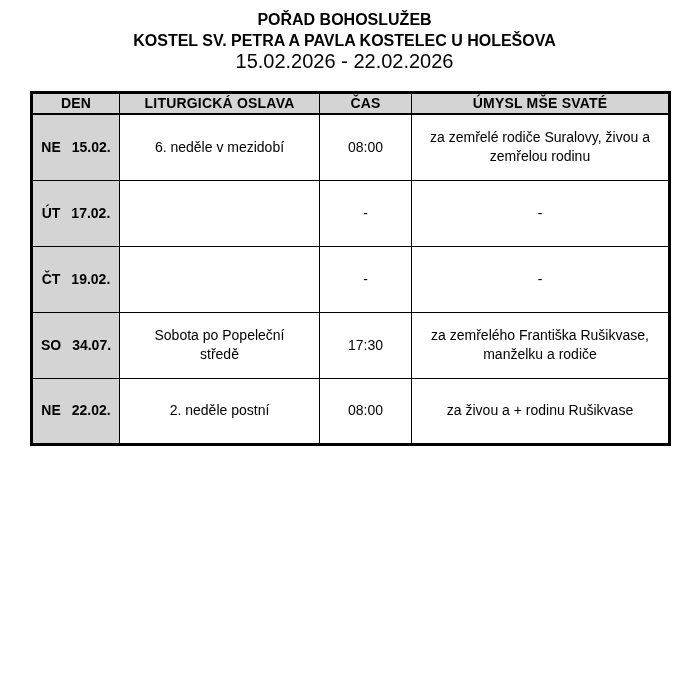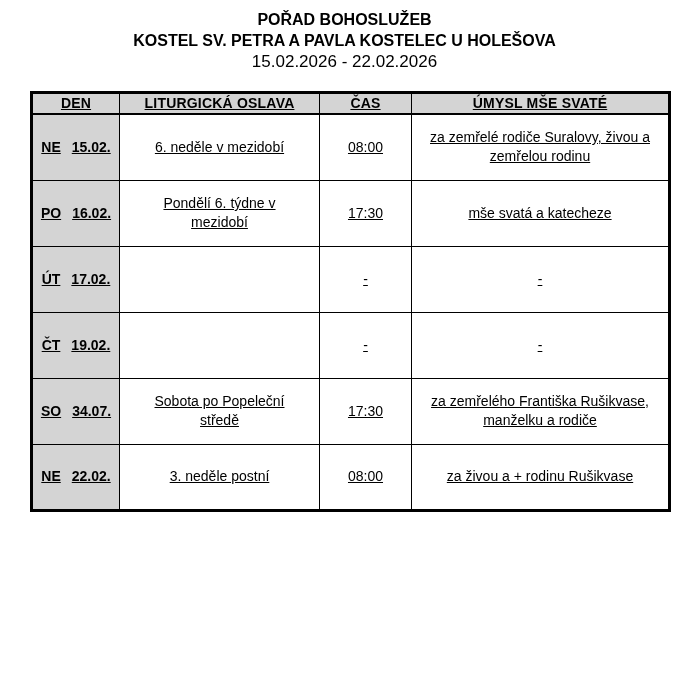--- a/index.html
+++ b/index.html
@@ -13,37 +13,37 @@
   html,body{background:var(--page-bg);}
   body{
     width:689px;height:675px;
     font-family:"Liberation Sans","DejaVu Sans",sans-serif;
     color:var(--text);
     overflow:hidden;
   }
   .page{width:689px;height:675px;background:var(--page-bg);}
   .titles{padding-top:9px;text-align:center;}
   .title-line{font-size:16px;font-weight:bold;line-height:21px;}
-  .date-line{font-size:17px;font-weight:normal;line-height:21px;}
+  .date-line{font-size:20px;font-weight:normal;line-height:21px;}
   table.schedule{
     margin:19px 0 0 30px;
     width:638px;
     border-collapse:collapse;
     table-layout:fixed;
   }
   table.schedule th, table.schedule td{
     border:1px solid var(--border);
     text-align:center;
     vertical-align:middle;
     font-size:14px;
     line-height:19px;
     overflow:hidden;
   }
   
-  table.schedule{border:3px solid var(--border);text-decoration:underline;}
+  table.schedule{border:3px solid var(--border);}
   table.schedule th{
     background:var(--header-bg);
     font-weight:bold;
     height:20px;
     border-bottom:2px solid var(--border);
     letter-spacing:0.2px;
   }
   table.schedule td{height:66px;}
   td.day-cell{
     background:var(--day-bg);
@@ -85,27 +85,20 @@
     </thead>
     <tbody id="rows-body">
   <tr>
     <td class="day-cell"><span class="day-abbrev">NE</span><span class="day-date">15.02.</span></td>
     <td class="cel-cell">6. neděle v mezidobí</td>
     <td class="time-cell">08:00</td>
     <td class="int-cell">za zemřelé rodiče Suralovy, živou a
 zemřelou rodinu</td>
   </tr>
 
-  <tr>
-    <td class="day-cell"><span class="day-abbrev">PO</span><span class="day-date">16.02.</span></td>
-    <td class="cel-cell">Pondělí 6. týdne v
-mezidobí</td>
-    <td class="time-cell">17:30</td>
-    <td class="int-cell">mše svatá a katecheze</td>
-  </tr>
 
   <tr>
     <td class="day-cell"><span class="day-abbrev">ÚT</span><span class="day-date">17.02.</span></td>
     <td class="cel-cell"></td>
     <td class="time-cell">-</td>
     <td class="int-cell">-</td>
   </tr>
 
 
   <tr>
@@ -120,20 +113,20 @@
     <td class="day-cell"><span class="day-abbrev">SO</span><span class="day-date">34.07.</span></td>
     <td class="cel-cell">Sobota po Popeleční
 středě</td>
     <td class="time-cell">17:30</td>
     <td class="int-cell">za zemřelého Františka Rušikvase,
 manželku a rodiče</td>
   </tr>
 
   <tr>
     <td class="day-cell"><span class="day-abbrev">NE</span><span class="day-date">22.02.</span></td>
-    <td class="cel-cell">3. neděle postní</td>
+    <td class="cel-cell">2. neděle postní</td>
     <td class="time-cell">08:00</td>
     <td class="int-cell">za živou a + rodinu Rušikvase</td>
   </tr>
 </tbody>
   </table>
 
 </div>
 
 </body></html>

